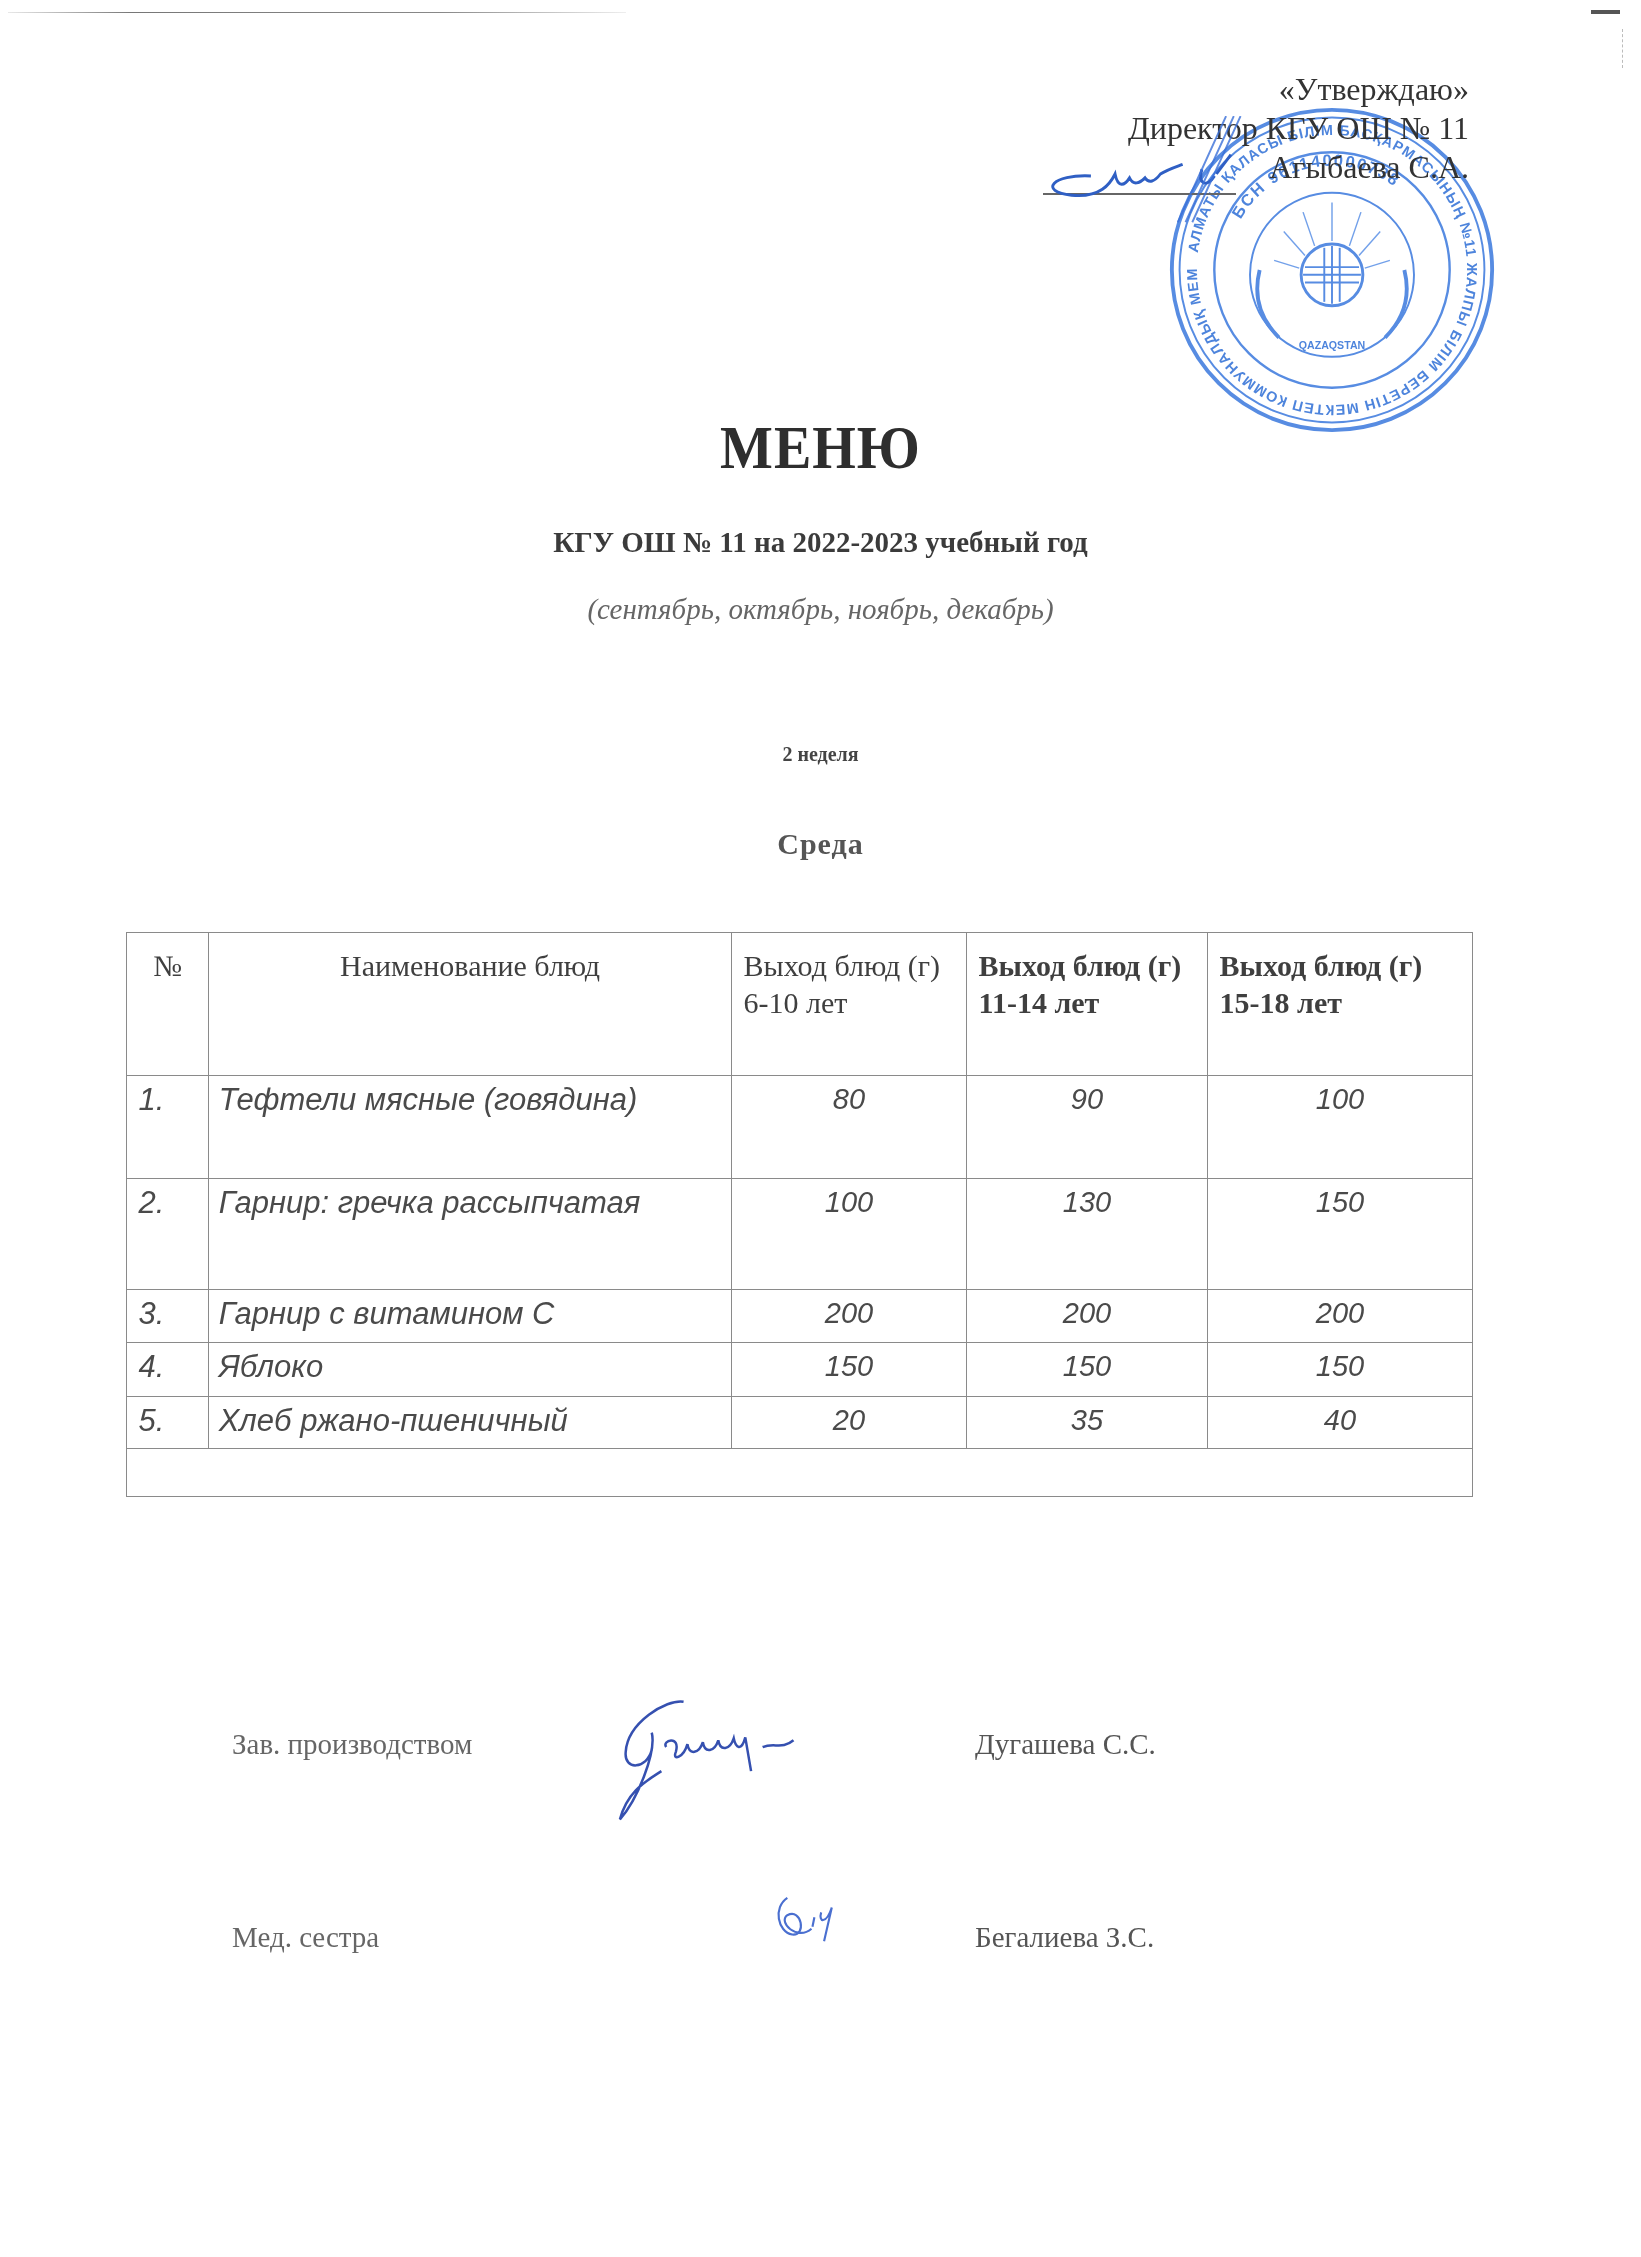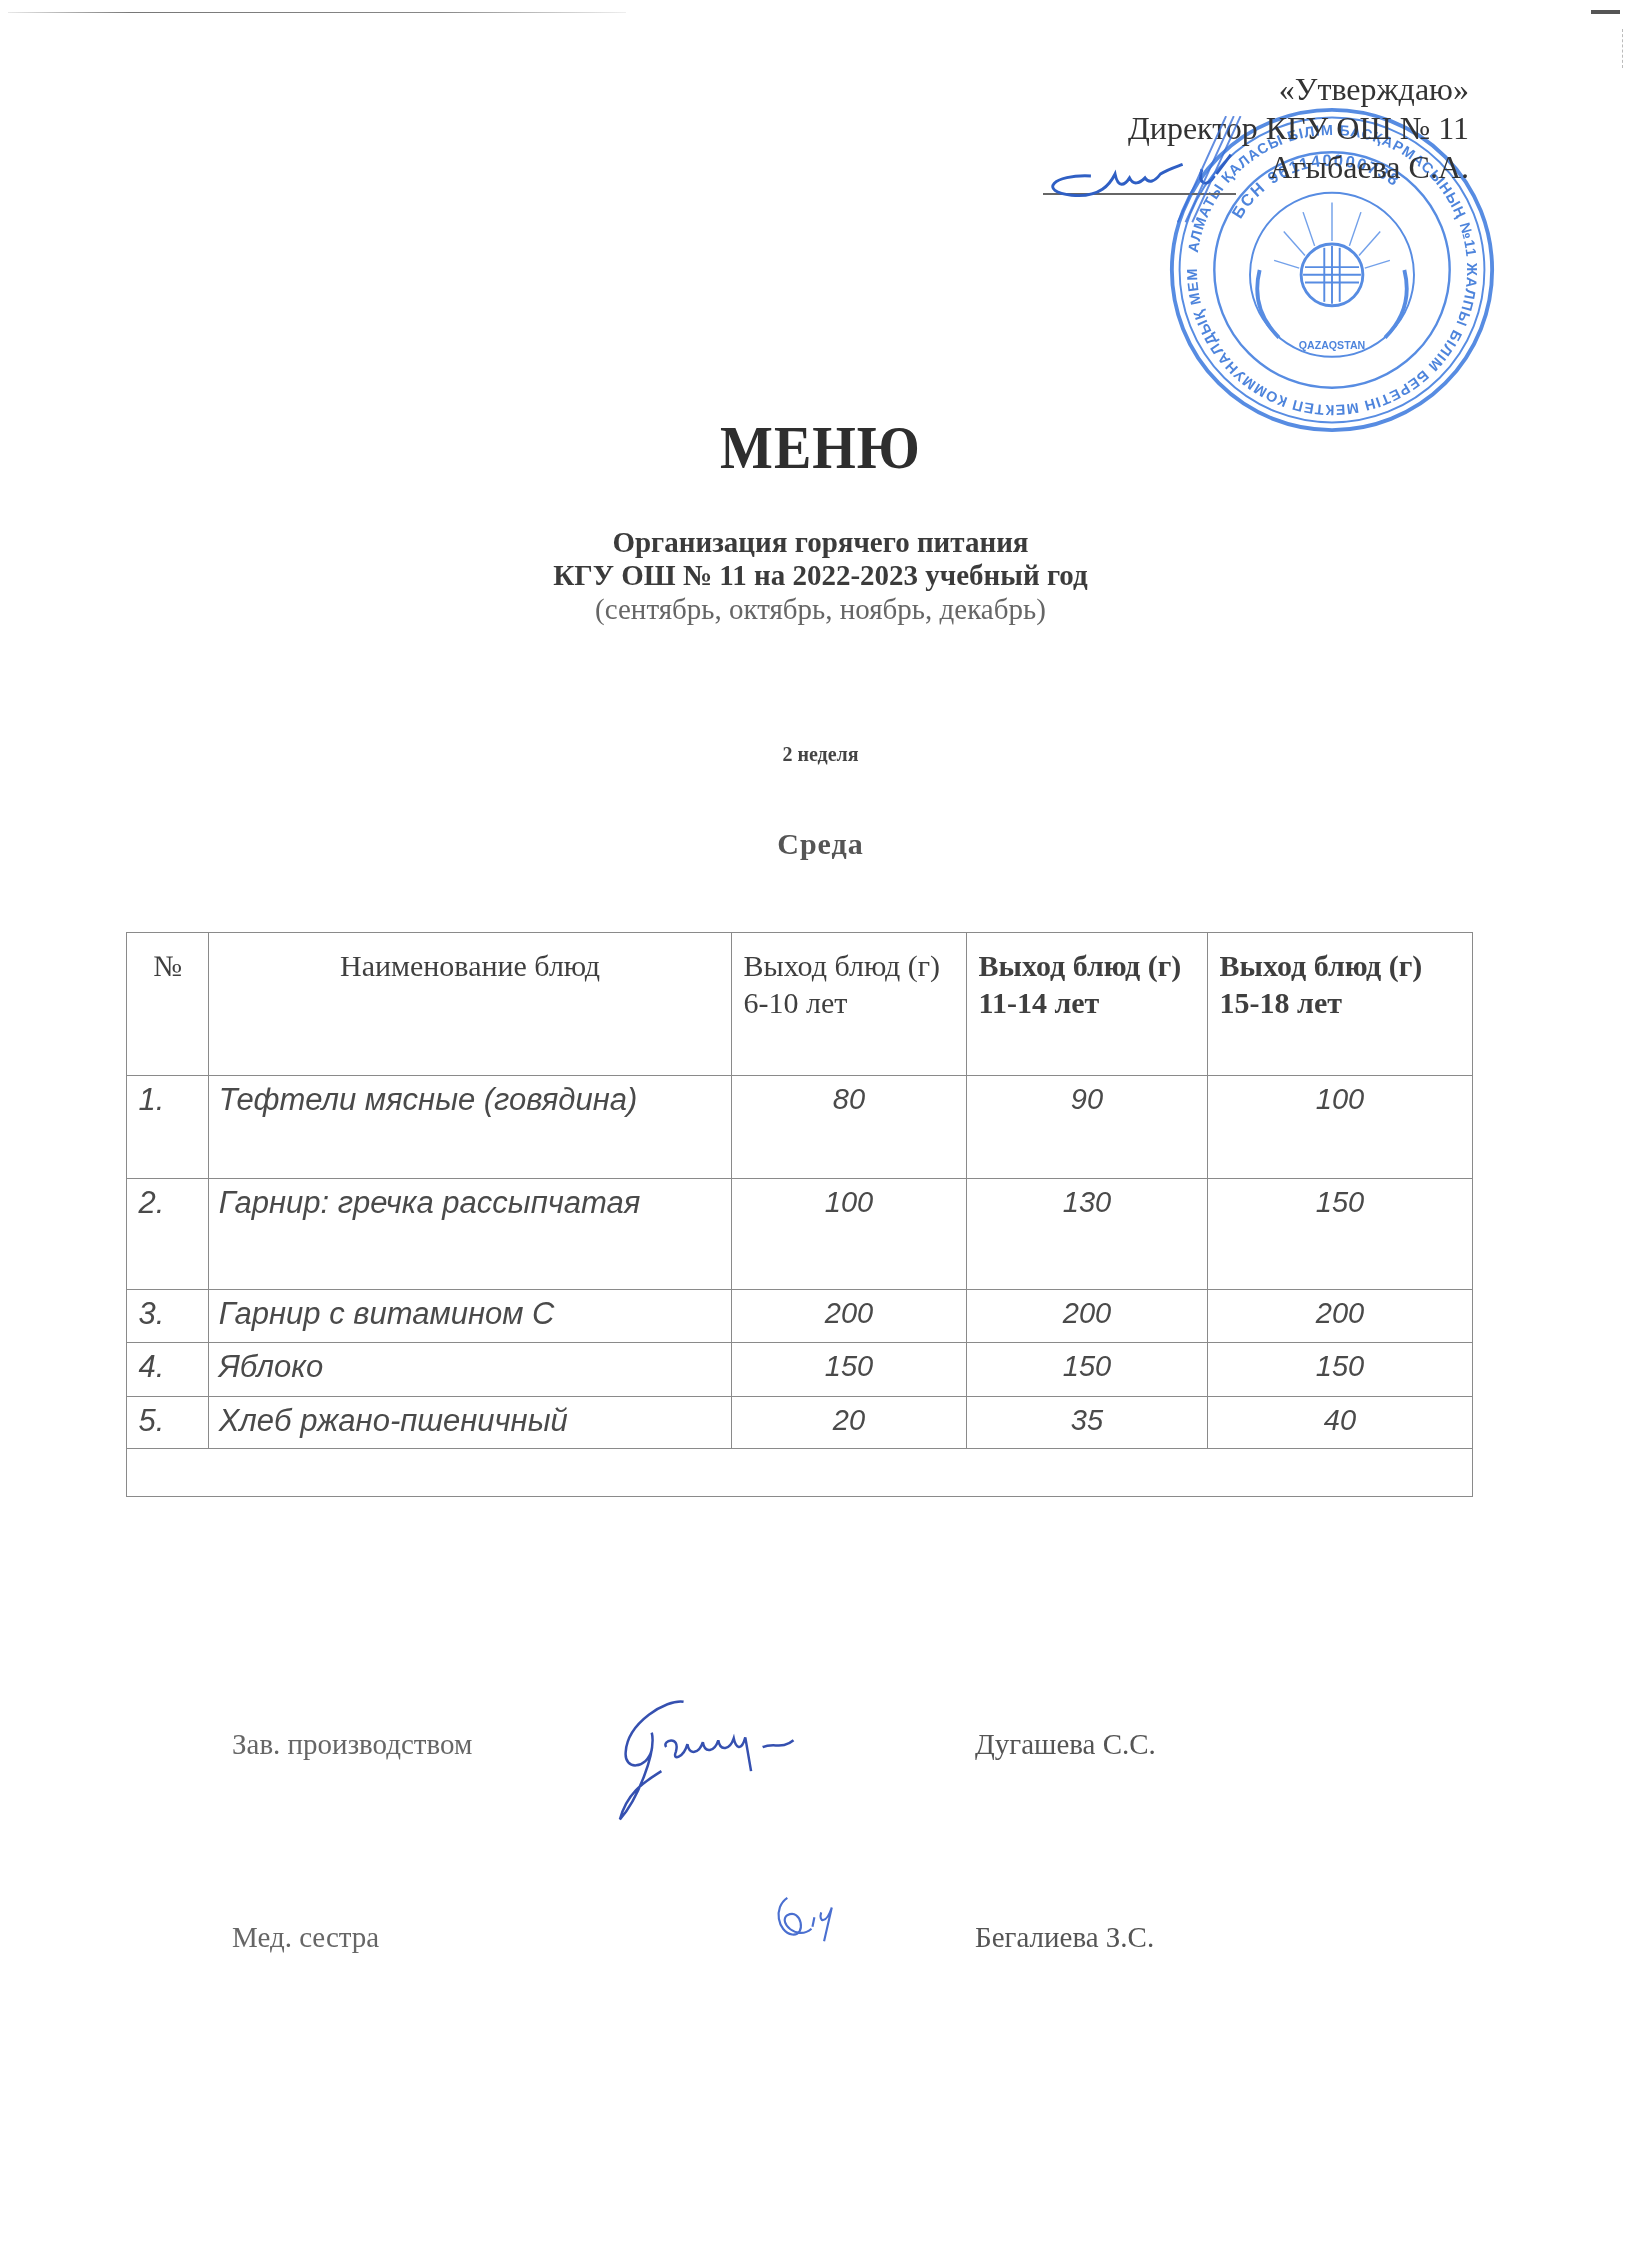--- a/index.html
+++ b/index.html
@@ -19,21 +19,21 @@
     
     .approval { right: 172px; top: 70px; text-align: right; font-size: 32px; line-height: 39px; color: #333; z-index: 3; }
     .approval div { white-space: nowrap; }
     .sig-line { left: 1043px; top: 193px; width: 193px; height: 1.9px; background: #666; z-index: 3; }
 
     .stamp { left: 1168px; top: 106px; width: 328px; height: 328px; z-index: 2; opacity: 0.85; }
     .dir-sig { left: 1033px; top: 116px; width: 251px; height: 116px; z-index: 4; }
 
     .title { left: 0; width: 1641px; top: 415px; text-align: center; font-size: 56px; font-weight: bold; color: #2e2e2e; letter-spacing: 1px; transform: scaleY(1.1); }
     .subtitle { left: 0; width: 1641px; top: 526px; text-align: center; font-size: 29px; line-height: 33px; font-weight: bold; color: #3b3b3b; }
-    .months { left: 0; width: 1641px; top: 593px; text-align: center; font-size: 29px; color: #666; }
+    .months { left: 0; width: 1641px; top: 593px; text-align: center; font-size: 29px; font-style: italic; color: #666; }
     .week { left: 0; width: 1641px; top: 743px; text-align: center; font-size: 20px; font-weight: bold; color: #444; }
     .day { left: 0; width: 1641px; top: 827px; text-align: center; font-size: 30px; font-weight: bold; color: #555; letter-spacing: 1px; }
 
     
     table.menu {
       position: absolute; left: 126px; top: 932px; width: 1346px;
       border-collapse: collapse; table-layout: fixed;
     }
     table.menu td, table.menu th { border: 1.4px solid #8a8a8a; padding: 0; vertical-align: top; }
     .h-cell { font-family: "Liberation Serif", serif; font-size: 30px; line-height: 37px; color: #3f3f3f; font-weight: normal; }
@@ -104,21 +104,20 @@
 
 <div class="abs approval">
   <div>«Утверждаю»</div>
   <div>Директор КГУ ОШ № 11</div>
   <div>Агыбаева С.А.</div>
 </div>
 <div class="abs sig-line"></div>
 
 <div class="abs title">МЕНЮ</div>
 <div class="abs subtitle">
-  <div>Организация горячего питания</div>
   <div>КГУ ОШ № 11 на 2022-2023 учебный год</div>
 </div>
 <div class="abs months">(сентябрь, октябрь, ноябрь, декабрь)</div>
 <div class="abs week">2  неделя</div>
 <div class="abs day">Среда</div>
 
 <table class="menu">
   <colgroup>
     <col style="width:82px">
       <col style="width:523px">

